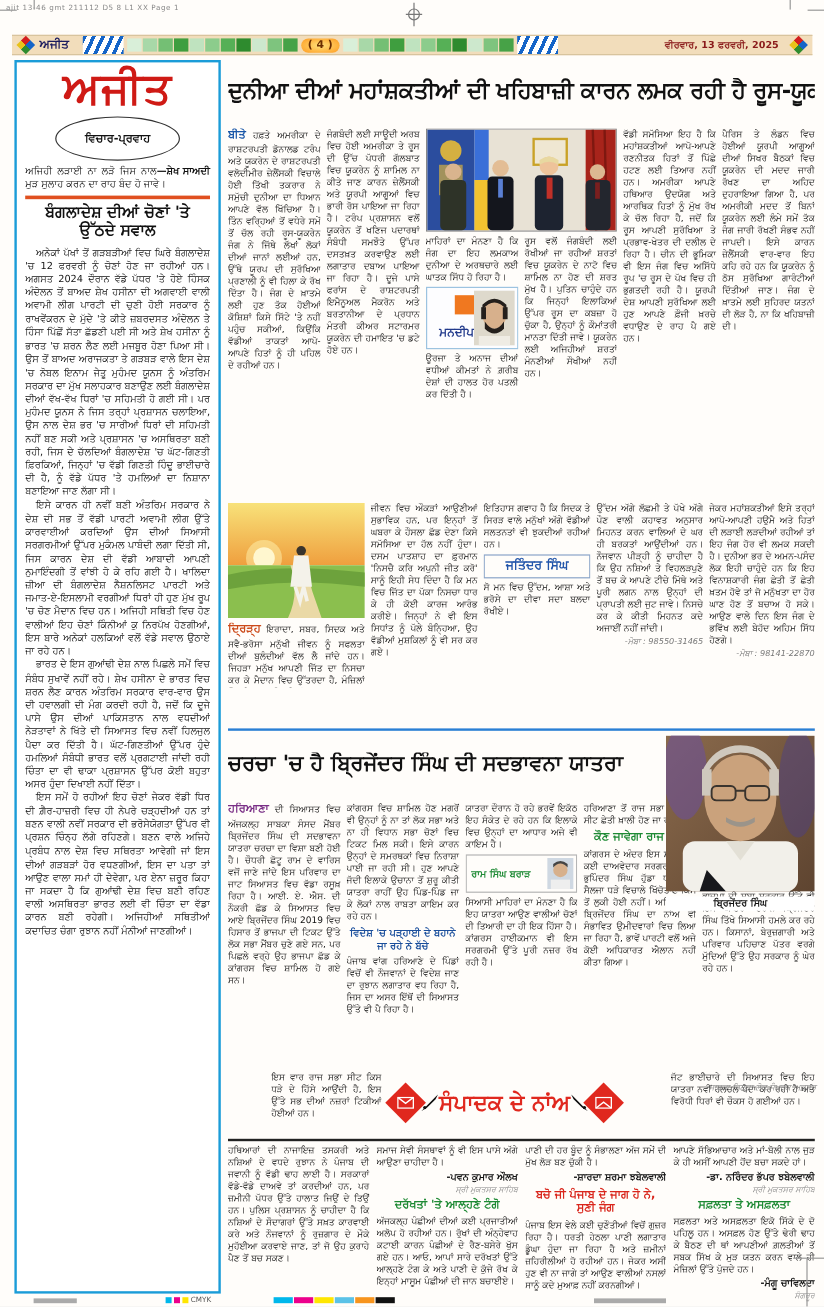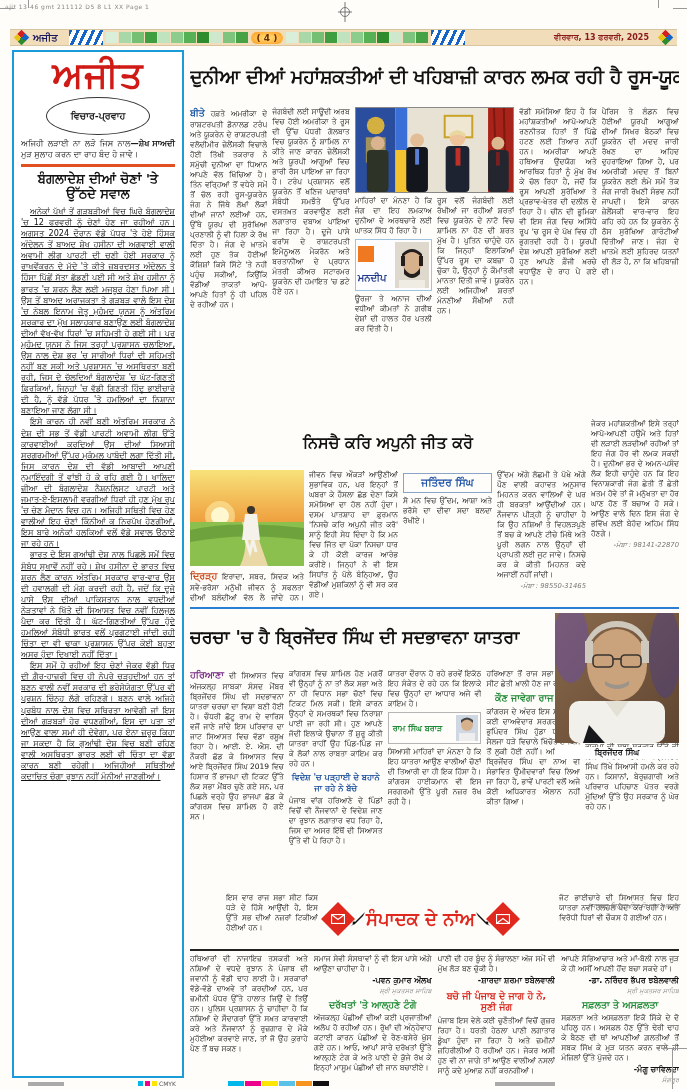--- a/index.html
+++ b/index.html
@@ -32,38 +32,38 @@
   
   .edbox{position:absolute;left:12px;top:50px;width:172px;height:1028px;background:#fff;
          border:2.5px solid #1b9cd8;padding:5px 7px;overflow:hidden;}
   .masthead{color:#cf1a15;font-weight:bold;font-size:36px;line-height:1;text-align:center;letter-spacing:1px;}
   .oval{width:104px;margin:4px auto 3px;border:1.5px solid #333;border-radius:50%;
         font-size:9.5px;font-weight:bold;text-align:center;padding:12px 0;}
   .motto{font-size:8.2px;line-height:1.3;text-align:justify;margin-top:2px;}
   .motto .mauthor{float:right;font-weight:bold;}
   .orangerule{height:2.5px;background:#e05020;margin:5px 0 4px;}
   .edhead{font-size:13px;font-weight:bold;text-align:center;line-height:1.2;margin:2px 0 4px;}
-  .edbody{font-size:8.1px;line-height:1.37;text-align:justify;overflow:hidden;height:872px;text-decoration:underline;}
+  .edbody{font-size:8.1px;line-height:1.37;text-align:justify;overflow:hidden;height:872px;}
   .edbody p{margin:0;text-indent:9px;}
   .edsig{font-size:10.5px;font-weight:bold;text-align:right;margin-top:5px;}
   
   .rightcol{position:absolute;left:190px;top:52px;width:489px;}
   .coltxt{font-size:7.5px;line-height:1.33;text-align:justify;overflow:hidden;}
   .lead{font-weight:bold;font-size:9.5px;}
   .lead.blue{color:#1a57a8;} .lead.purple{color:#7a2f86;} .lead.orange{color:#cc4a1a;}
   .grayend{font-size:6.8px;color:#777;text-align:right;margin-top:2px;font-style:italic;}
   
   .a1head{font-size:19px;font-weight:bold;text-align:center;white-space:nowrap;overflow:hidden;height:30px;letter-spacing:-.3px;}
   .a1body{margin-top:4px;display:grid;grid-template-columns:repeat(6,1fr);column-gap:5px;height:308px;overflow:hidden;}
   .a1mid{grid-column:3/5;display:flex;flex-direction:column;}
   .a1photo{flex:0 0 auto;border:1px solid #888;}
   .minirow{display:flex;gap:5px;margin-top:3px;flex:1;overflow:hidden;}
   .minicol{flex:1;overflow:hidden;}
   .authorbox{border:1.5px solid #9cc3e0;background:#fdfdff;display:flex;align-items:stretch;margin:3px 0;padding:2px;}
-  .authorbox .aleft{flex:1;display:flex;flex-direction:column;align-items:flex-start;justify-content:space-around;}
+  .authorbox .aleft{flex:1;display:flex;flex-direction:column;align-items:flex-end;justify-content:space-around;}
   .authorbox .orangesq{width:16px;height:16px;background:#f07820;}
   .authorbox .aname{color:#223a8c;font-weight:bold;font-size:10px;}
   
   .row2{margin-top:4px;display:flex;gap:5px;height:182px;overflow:hidden;}
   .a2{width:396px;flex:0 0 auto;}
   .a2head{font-size:16px;font-weight:bold;text-align:center;white-space:nowrap;overflow:hidden;height:24px;}
   .a2body{display:flex;gap:5px;height:154px;overflow:hidden;}
   .a2illu{width:114px;flex:0 0 auto;}
   .a2col{flex:1;overflow:hidden;}
   .bylinebox{border:1px solid #8aa4c8;margin:3px 0;padding:2px;text-align:center;
@@ -231,21 +231,20 @@
             <div class="minicol coltxt" data-name="article-column">ਰੂਸ ਵਲੋਂ ਜੰਗਬੰਦੀ ਲਈ ਰੱਖੀਆਂ ਜਾ ਰਹੀਆਂ ਸ਼ਰਤਾਂ ਵਿਚ ਯੂਕਰੇਨ ਦੇ ਨਾਟੋ ਵਿਚ ਸ਼ਾਮਿਲ ਨਾ ਹੋਣ ਦੀ ਸ਼ਰਤ ਮੁੱਖ ਹੈ। ਪੁਤਿਨ ਚਾਹੁੰਦੇ ਹਨ ਕਿ ਜਿਨ੍ਹਾਂ ਇਲਾਕਿਆਂ ਉੱਪਰ ਰੂਸ ਦਾ ਕਬਜ਼ਾ ਹੋ ਚੁੱਕਾ ਹੈ, ਉਨ੍ਹਾਂ ਨੂੰ ਕੌਮਾਂਤਰੀ ਮਾਨਤਾ ਦਿੱਤੀ ਜਾਵੇ। ਯੂਕਰੇਨ ਲਈ ਅਜਿਹੀਆਂ ਸ਼ਰਤਾਂ ਮੰਨਣੀਆਂ ਸੌਖੀਆਂ ਨਹੀਂ ਹਨ।</div>
           </div>
         </div>
         <div class="coltxt" data-name="article-column">ਵੱਡੀ ਸਮੱਸਿਆ ਇਹ ਹੈ ਕਿ ਮਹਾਂਸ਼ਕਤੀਆਂ ਆਪੋ-ਆਪਣੇ ਰਣਨੀਤਕ ਹਿਤਾਂ ਤੋਂ ਪਿੱਛੇ ਹਟਣ ਲਈ ਤਿਆਰ ਨਹੀਂ ਹਨ। ਅਮਰੀਕਾ ਆਪਣੇ ਹਥਿਆਰ ਉਦਯੋਗ ਅਤੇ ਆਰਥਿਕ ਹਿਤਾਂ ਨੂੰ ਮੁੱਖ ਰੱਖ ਕੇ ਚੱਲ ਰਿਹਾ ਹੈ, ਜਦੋਂ ਕਿ ਰੂਸ ਆਪਣੀ ਸੁਰੱਖਿਆ ਤੇ ਪ੍ਰਭਾਵ-ਖੇਤਰ ਦੀ ਦਲੀਲ ਦੇ ਰਿਹਾ ਹੈ। ਚੀਨ ਦੀ ਭੂਮਿਕਾ ਵੀ ਇਸ ਜੰਗ ਵਿਚ ਅਸਿੱਧੇ ਰੂਪ 'ਚ ਰੂਸ ਦੇ ਪੱਖ ਵਿਚ ਹੀ ਭੁਗਤਦੀ ਰਹੀ ਹੈ। ਯੂਰਪੀ ਦੇਸ਼ ਆਪਣੀ ਸੁਰੱਖਿਆ ਲਈ ਹੁਣ ਆਪਣੇ ਫ਼ੌਜੀ ਖ਼ਰਚੇ ਵਧਾਉਣ ਦੇ ਰਾਹ ਪੈ ਗਏ ਹਨ।</div>
         <div class="coltxt" data-name="article-column">ਪੈਰਿਸ ਤੇ ਲੰਡਨ ਵਿਚ ਹੋਈਆਂ ਯੂਰਪੀ ਆਗੂਆਂ ਦੀਆਂ ਸਿਖਰ ਬੈਠਕਾਂ ਵਿਚ ਯੂਕਰੇਨ ਦੀ ਮਦਦ ਜਾਰੀ ਰੱਖਣ ਦਾ ਅਹਿਦ ਦੁਹਰਾਇਆ ਗਿਆ ਹੈ, ਪਰ ਅਮਰੀਕੀ ਮਦਦ ਤੋਂ ਬਿਨਾਂ ਯੂਕਰੇਨ ਲਈ ਲੰਮੇ ਸਮੇਂ ਤੱਕ ਜੰਗ ਜਾਰੀ ਰੱਖਣੀ ਸੰਭਵ ਨਹੀਂ ਜਾਪਦੀ। ਇਸੇ ਕਾਰਨ ਜ਼ੇਲੈਂਸਕੀ ਵਾਰ-ਵਾਰ ਇਹ ਕਹਿ ਰਹੇ ਹਨ ਕਿ ਯੂਕਰੇਨ ਨੂੰ ਠੋਸ ਸੁਰੱਖਿਆ ਗਾਰੰਟੀਆਂ ਦਿੱਤੀਆਂ ਜਾਣ। ਜੰਗ ਦੇ ਖ਼ਾਤਮੇ ਲਈ ਸੁਹਿਰਦ ਯਤਨਾਂ ਦੀ ਲੋੜ ਹੈ, ਨਾ ਕਿ ਖਹਿਬਾਜ਼ੀ ਦੀ।</div>
       </div>
     </section>
 
     <div class="row2" data-name="middle-row">
       <section class="a2" data-name="article-motivation">
-        <h2 class="a2head" data-name="article-motivation-headline">ਨਿਸਚੈ ਕਰਿ ਅਪੁਨੀ ਜੀਤ ਕਰੋ</h2>
         <div class="a2body" data-name="article-motivation-body">
           <div class="a2illu" data-name="illustration-column">
             <svg width="114" height="96" viewBox="0 0 114 96" data-name="sunset-walk-illustration">
               <defs>
                 <linearGradient id="sky" x1="0" y1="0" x2="0" y2="1">
                   <stop offset="0" stop-color="#f8e27a"></stop>
                     <stop offset="1" stop-color="#ef9f3e"></stop>
                 </linearGradient>
               </defs>
               <rect width="114" height="52" fill="url(#sky)"></rect>
@@ -260,20 +259,21 @@
                 <path d="M56 70 L60 82 L63 70 L66 82" stroke="#f4f2ea" stroke-width="3" fill="none"></path>
               </g>
             </svg>
             <div class="coltxt" data-name="article-column" style="height:56px;">
               <span class="lead orange" data-name="drop-word">ਦ੍ਰਿੜ੍ਹ</span>
               <span data-name="column-text">ਇਰਾਦਾ, ਸਬਰ, ਸਿਦਕ ਅਤੇ ਸਵੈ-ਭਰੋਸਾ ਮਨੁੱਖੀ ਜੀਵਨ ਨੂੰ ਸਫਲਤਾ ਦੀਆਂ ਬੁਲੰਦੀਆਂ ਵੱਲ ਲੈ ਜਾਂਦੇ ਹਨ। ਜਿਹੜਾ ਮਨੁੱਖ ਆਪਣੀ ਜਿੱਤ ਦਾ ਨਿਸਚਾ ਕਰ ਕੇ ਮੈਦਾਨ ਵਿਚ ਉੱਤਰਦਾ ਹੈ, ਮੰਜ਼ਿਲਾਂ ਉਸ ਦੇ ਕਦਮ ਚੁੰਮਦੀਆਂ ਹਨ।</span>
             </div>
           </div>
           <div class="a2col coltxt" data-name="article-column">ਜੀਵਨ ਵਿਚ ਔਕੜਾਂ ਆਉਣੀਆਂ ਸੁਭਾਵਿਕ ਹਨ, ਪਰ ਇਨ੍ਹਾਂ ਤੋਂ ਘਬਰਾ ਕੇ ਹੌਸਲਾ ਛੱਡ ਦੇਣਾ ਕਿਸੇ ਸਮੱਸਿਆ ਦਾ ਹੱਲ ਨਹੀਂ ਹੁੰਦਾ। ਦਸਮ ਪਾਤਸ਼ਾਹ ਦਾ ਫ਼ੁਰਮਾਨ 'ਨਿਸਚੈ ਕਰਿ ਅਪੁਨੀ ਜੀਤ ਕਰੋ' ਸਾਨੂੰ ਇਹੀ ਸੇਧ ਦਿੰਦਾ ਹੈ ਕਿ ਮਨ ਵਿਚ ਜਿੱਤ ਦਾ ਪੱਕਾ ਨਿਸਚਾ ਧਾਰ ਕੇ ਹੀ ਕੋਈ ਕਾਰਜ ਆਰੰਭ ਕਰੀਏ। ਜਿਨ੍ਹਾਂ ਨੇ ਵੀ ਇਸ ਸਿਧਾਂਤ ਨੂੰ ਪੱਲੇ ਬੰਨ੍ਹਿਆ, ਉਹ ਵੱਡੀਆਂ ਮੁਸ਼ਕਿਲਾਂ ਨੂੰ ਵੀ ਸਰ ਕਰ ਗਏ।</div>
           <div class="a2col coltxt" data-name="article-column">
+            <span data-name="column-text">ਇਤਿਹਾਸ ਗਵਾਹ ਹੈ ਕਿ ਸਿਦਕ ਤੇ ਸਿਰੜ ਵਾਲੇ ਮਨੁੱਖਾਂ ਅੱਗੇ ਵੱਡੀਆਂ ਸਲਤਨਤਾਂ ਵੀ ਝੁਕਦੀਆਂ ਰਹੀਆਂ ਹਨ।</span>
             <div class="bylinebox" data-name="author-byline-box">ਜਤਿੰਦਰ ਸਿੰਘ</div>
             <span data-name="column-text">ਸੋ ਮਨ ਵਿਚ ਉੱਦਮ, ਆਸ਼ਾ ਅਤੇ ਭਰੋਸੇ ਦਾ ਦੀਵਾ ਸਦਾ ਬਲਦਾ ਰੱਖੀਏ।</span>
           </div>
           <div class="a2col coltxt" data-name="article-column">
             <span data-name="column-text">ਉੱਦਮ ਅੱਗੇ ਲੱਛਮੀ ਤੇ ਪੱਖੇ ਅੱਗੇ ਪੌਣ ਵਾਲੀ ਕਹਾਵਤ ਅਨੁਸਾਰ ਮਿਹਨਤ ਕਰਨ ਵਾਲਿਆਂ ਦੇ ਘਰ ਹੀ ਬਰਕਤਾਂ ਆਉਂਦੀਆਂ ਹਨ। ਨੌਜਵਾਨ ਪੀੜ੍ਹੀ ਨੂੰ ਚਾਹੀਦਾ ਹੈ ਕਿ ਉਹ ਨਸ਼ਿਆਂ ਤੇ ਵਿਹਲੜਪੁਣੇ ਤੋਂ ਬਚ ਕੇ ਆਪਣੇ ਟੀਚੇ ਮਿੱਥੇ ਅਤੇ ਪੂਰੀ ਲਗਨ ਨਾਲ ਉਨ੍ਹਾਂ ਦੀ ਪ੍ਰਾਪਤੀ ਲਈ ਜੁਟ ਜਾਵੇ। ਨਿਸਚੇ ਕਰ ਕੇ ਕੀਤੀ ਮਿਹਨਤ ਕਦੇ ਅਜਾਈਂ ਨਹੀਂ ਜਾਂਦੀ।</span>
             <div class="grayend" data-name="contact-line">-ਮੋਬਾ : 98550-31465</div>
           </div>
         </div>
       </section>
       <div class="contcol coltxt" data-name="article-war-continuation">

